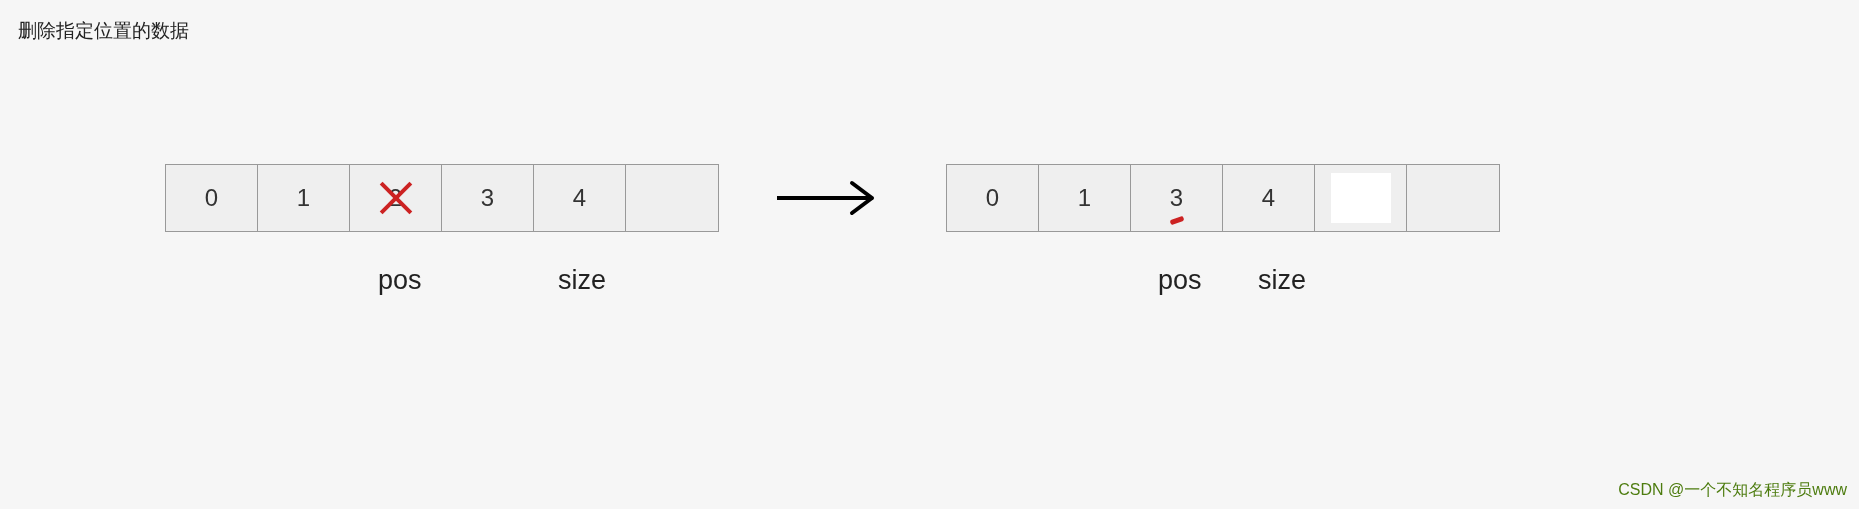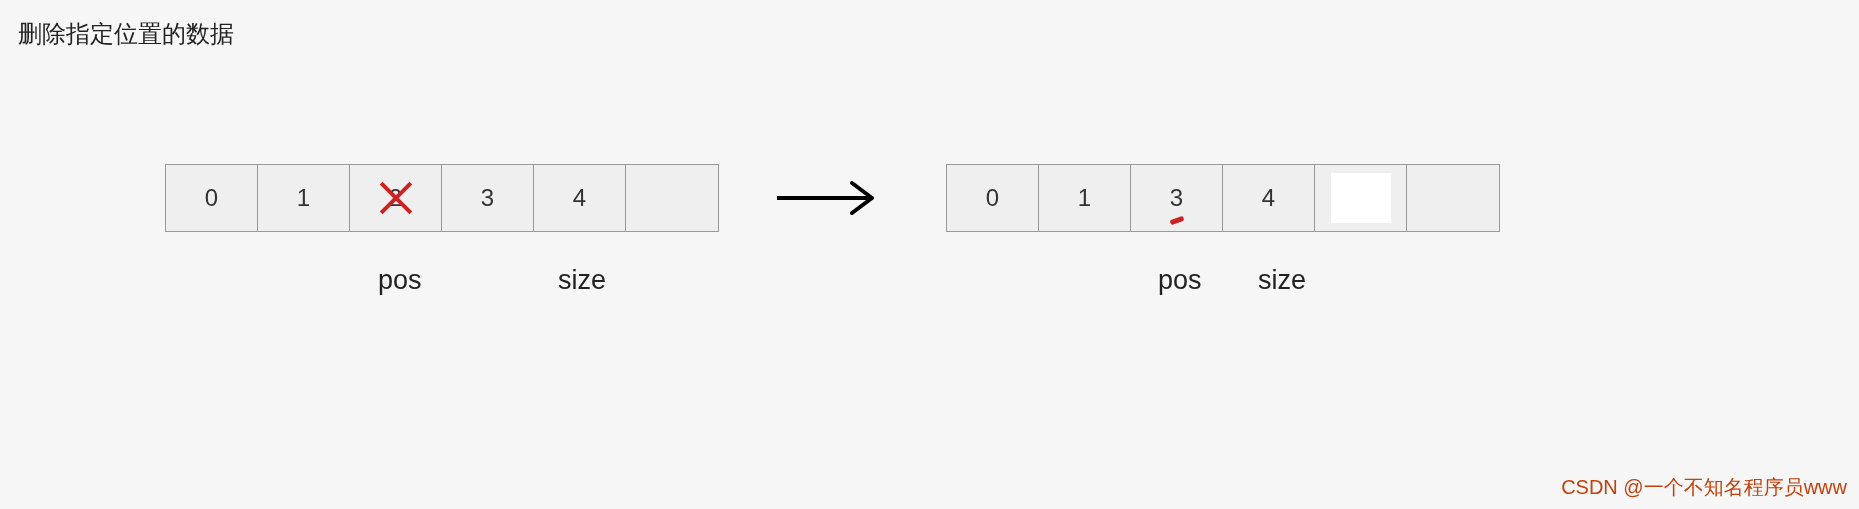--- a/index.html
+++ b/index.html
@@ -8,21 +8,21 @@
     width: 1859px;
     height: 509px;
     background: #f6f6f6;
     font-family: "Microsoft YaHei", "Segoe UI", sans-serif;
     color: #333;
   }
   .title {
     position: absolute;
     left: 18px;
     top: 18px;
-    font-size: 24px;
+    font-size: 19px;
     color: #222;
   }
   .array {
     position: absolute;
     display: flex;
     border: 1px solid #999;
     background: #efefef;
   }
   .cell {
     width: 92px;
@@ -80,22 +80,22 @@
   }
   .arrow-icon {
     position: absolute;
     width: 120px;
     height: 60px;
   }
   .watermark {
     position: absolute;
     right: 12px;
     bottom: 8px;
-    font-size: 20px;
-    color: #c2410c;
+    font-size: 16px;
+    color: #4d7c0f;
   }
 </style>
 </head>
 <body>
 
 <div class="title">删除指定位置的数据</div>
 
 <div class="array" style="left:165px; top:164px;">
   <div class="cell">0</div>
   <div class="cell">1</div>

